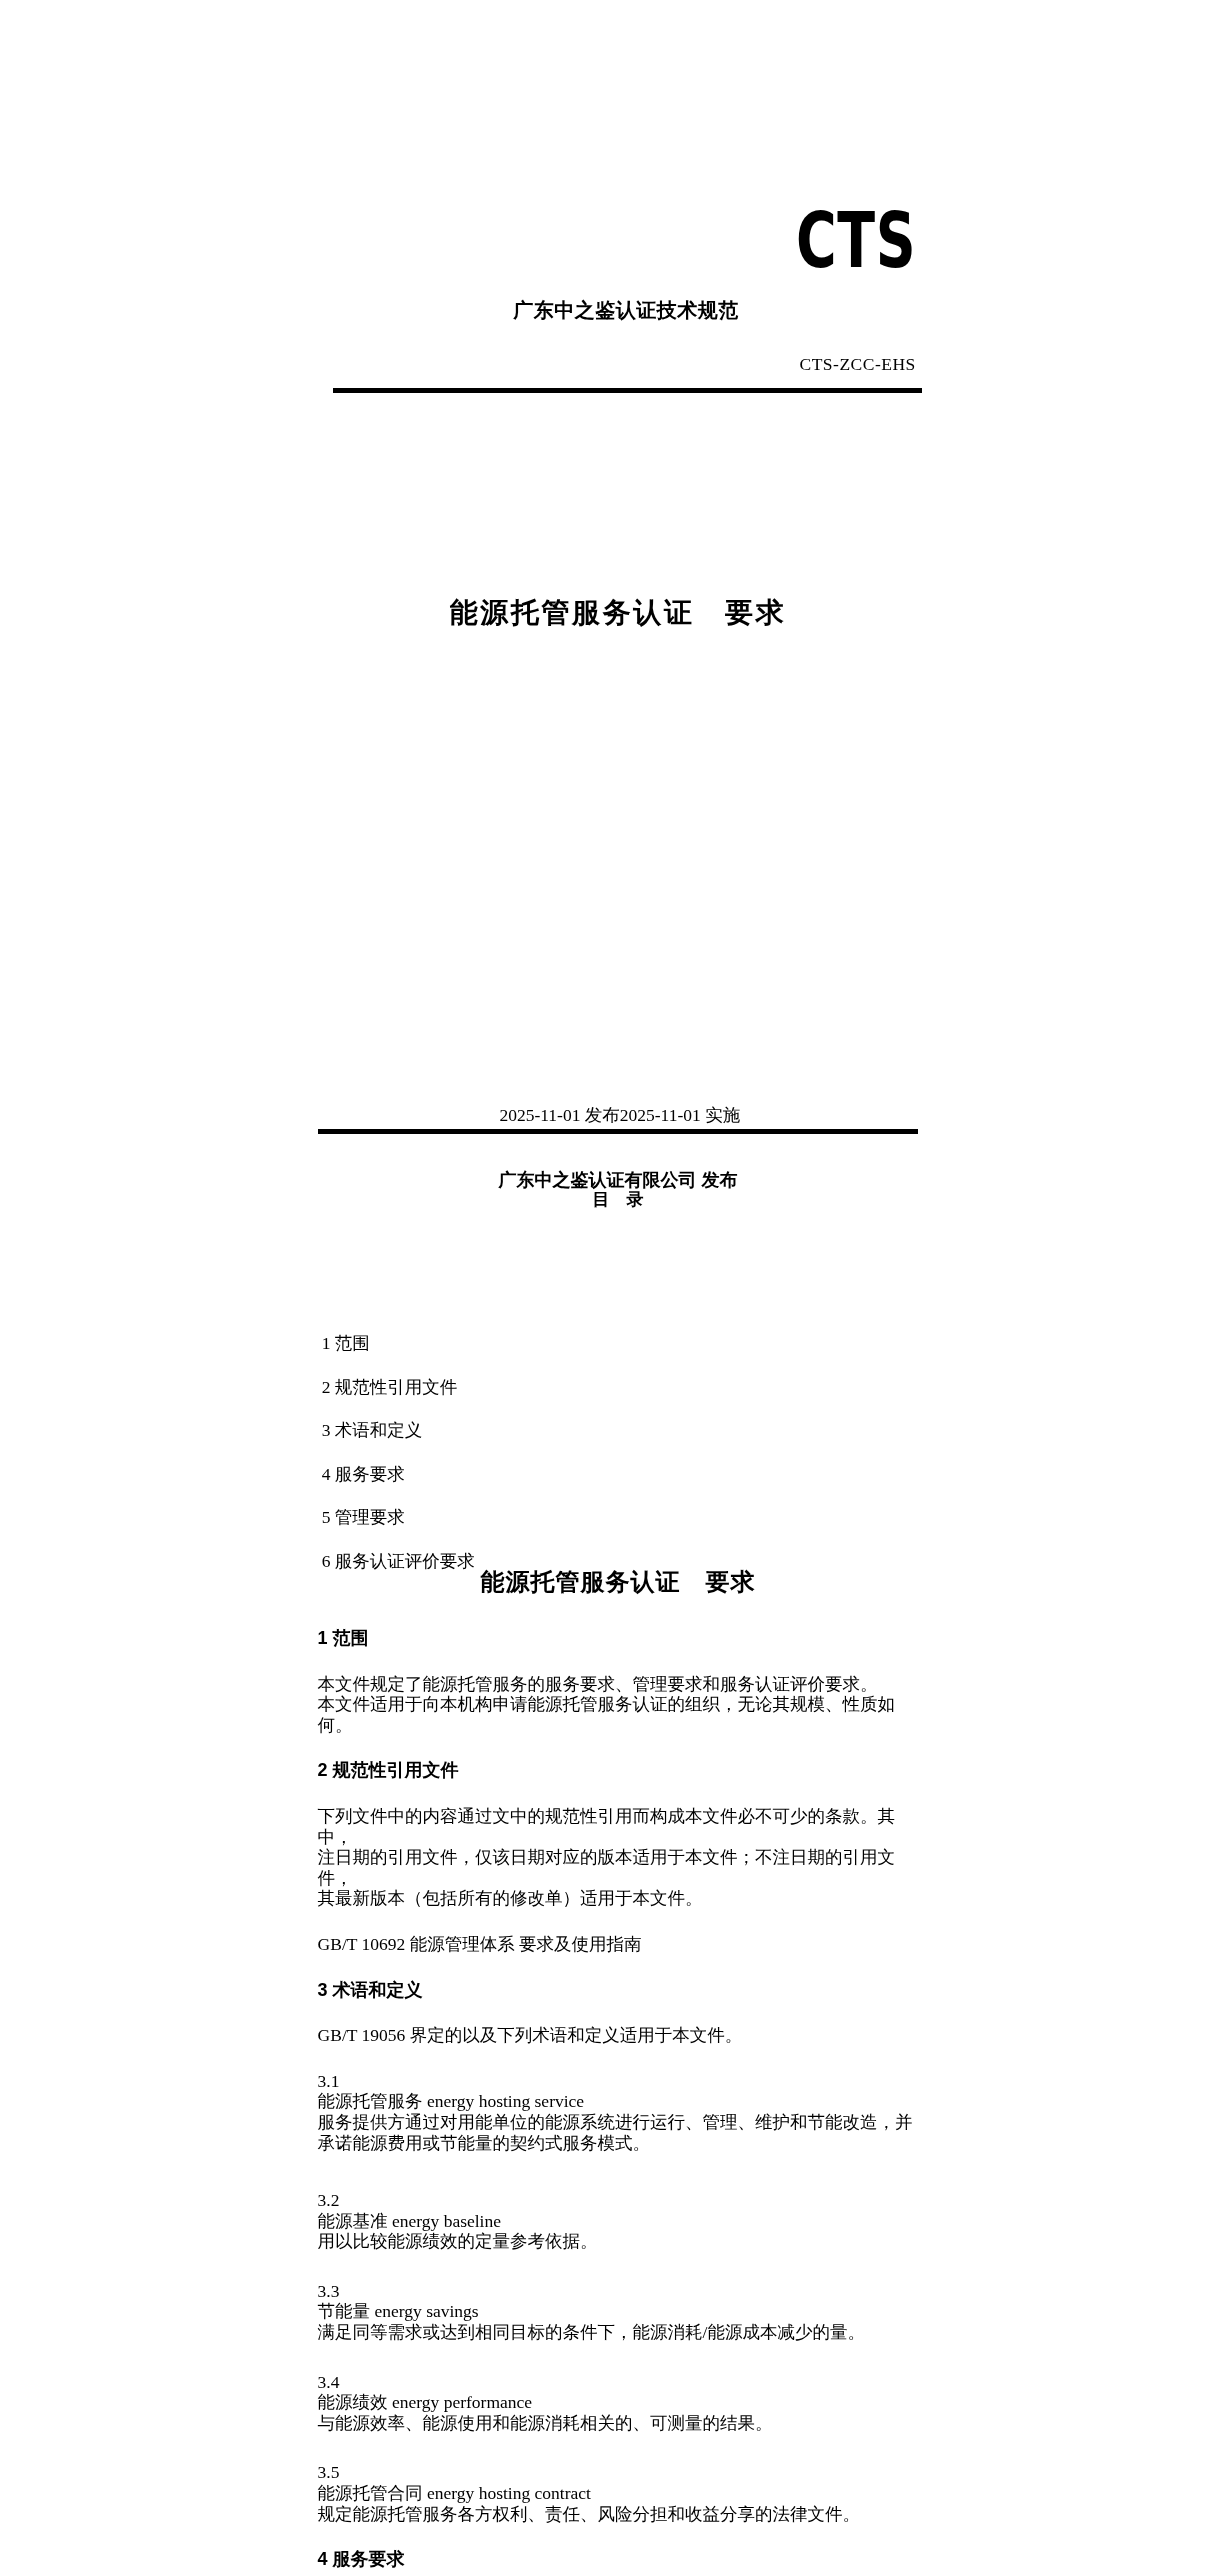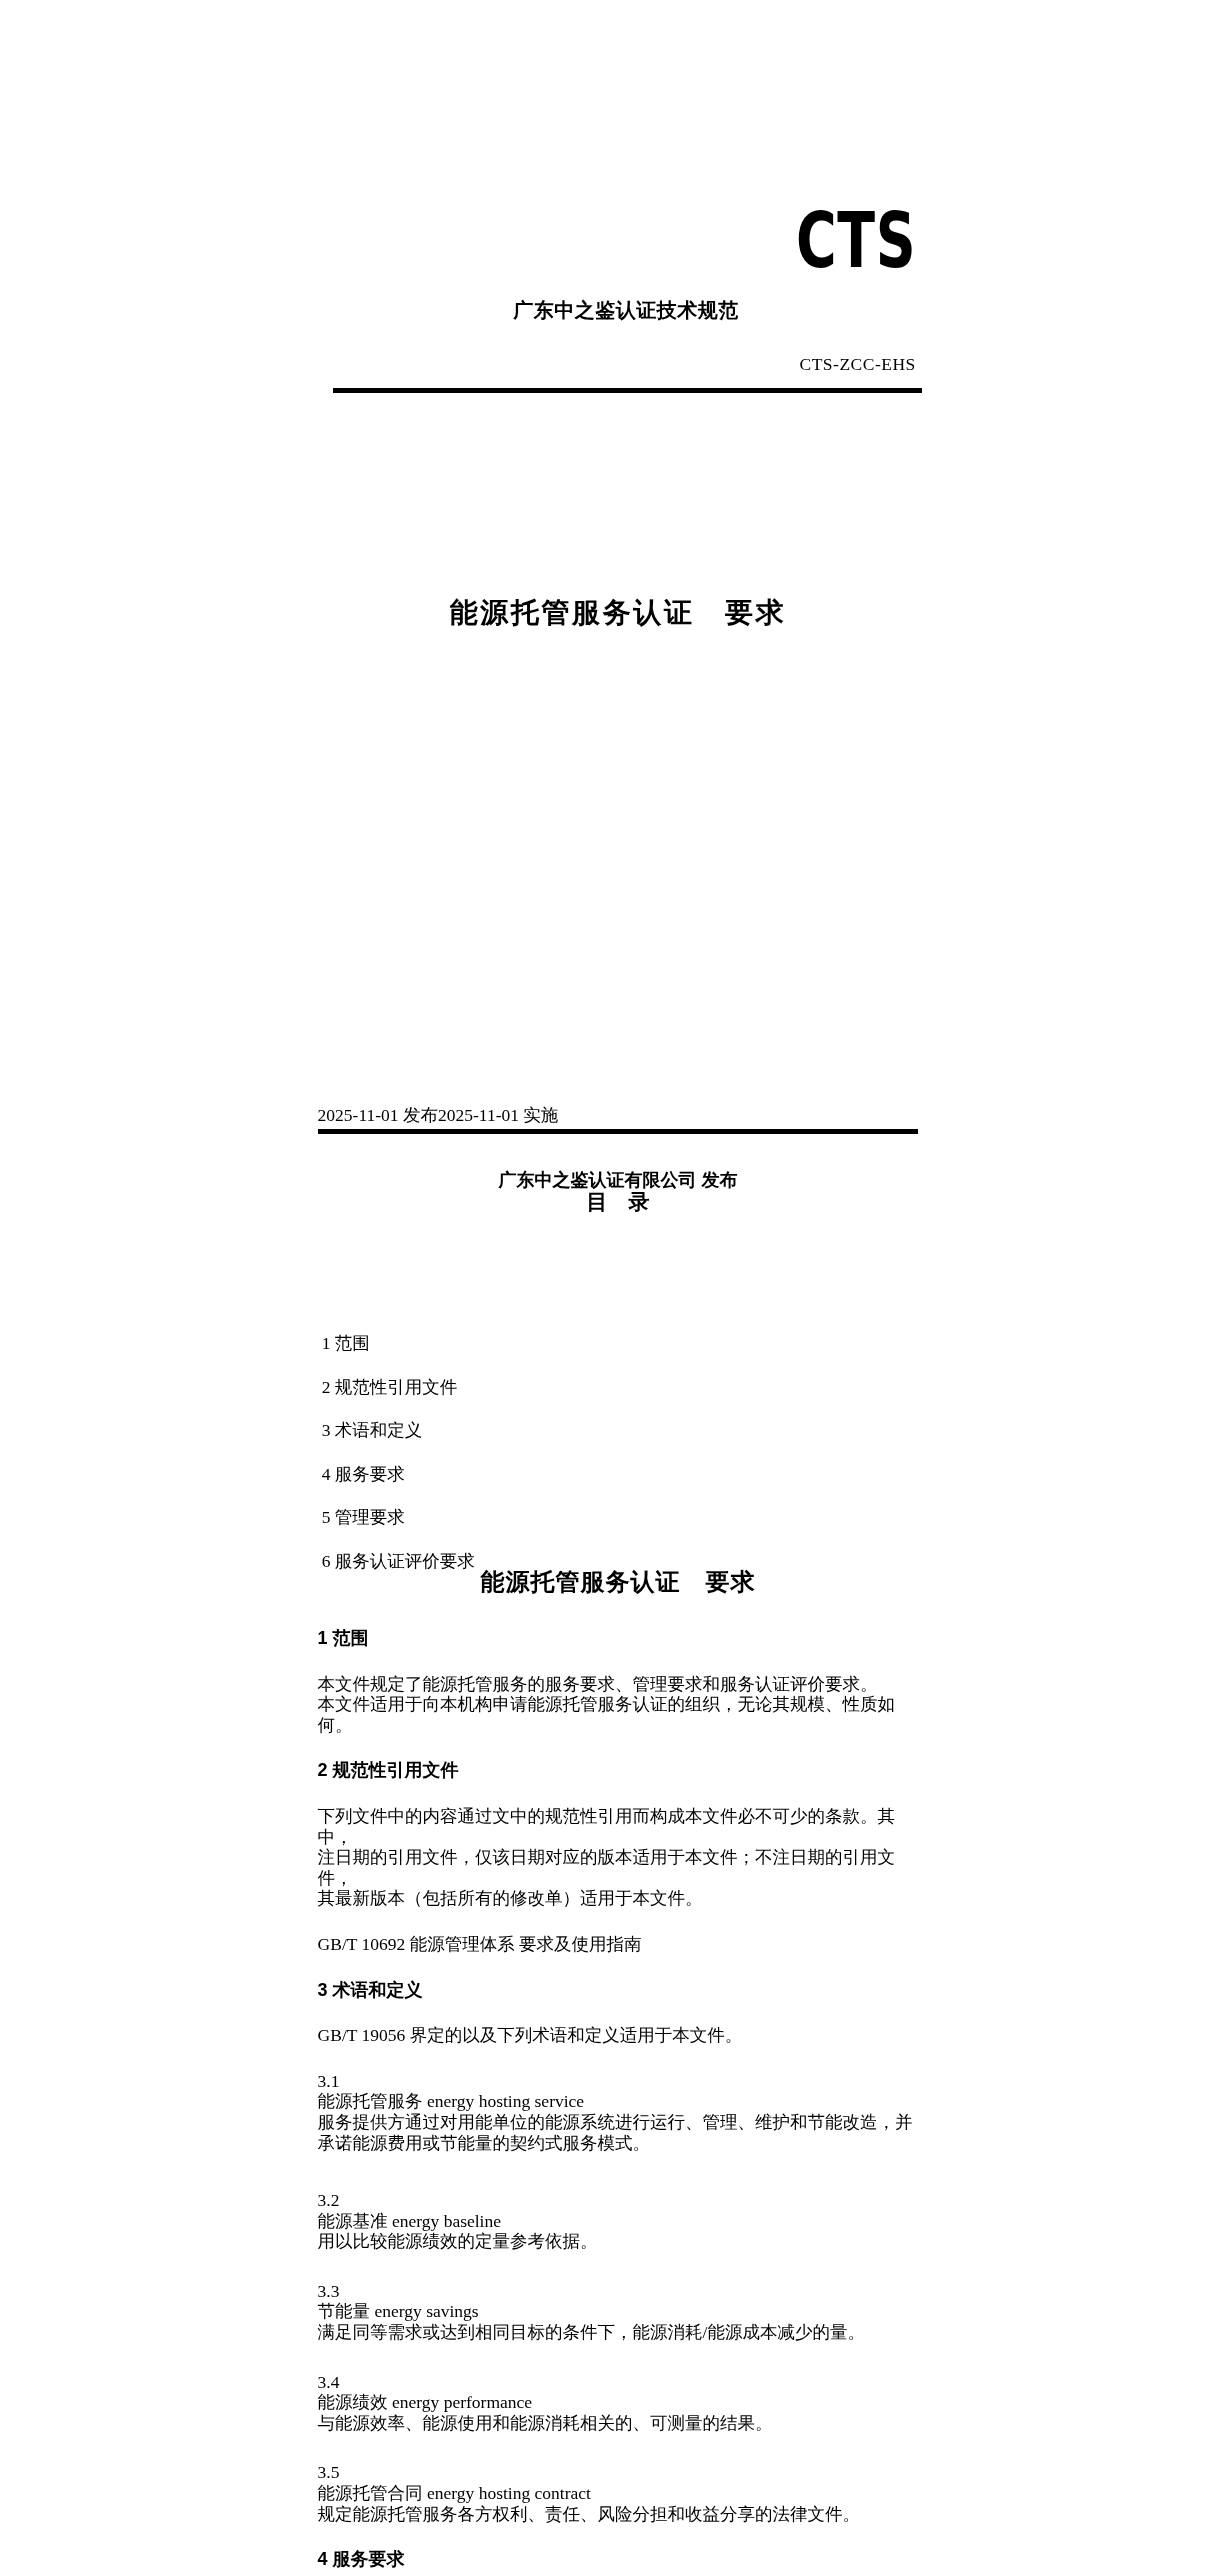--- a/index.html
+++ b/index.html
@@ -24,32 +24,32 @@
   .doc-code { position:absolute; top:356px; right:6.2px; font-size:17.5px; letter-spacing:0.5px; line-height:1; }
   .rule { background:#000; position:absolute; }
   .rule-1 { top:388px; left:18.5px; right:0; height:4.6px; }
   .cover-title {
     position:absolute; top:599px; left:0; width:100%; text-align:center;
     font-family:"Liberation Sans","DejaVu Sans",sans-serif;
     font-weight:bold; font-size:28px; letter-spacing:2.6px; line-height:1;
   }
   .date-row {
     position:absolute; top:1107px; left:3.6px; right:0;
-    display:flex; justify-content:flex-start; font-size:17.5px; line-height:1;
+    display:flex; justify-content:center; font-size:17.5px; line-height:1;
   }
   .rule-2 { top:1129px; left:4.1px; width:600px; height:4.6px; }
   .publisher {
     position:absolute; top:1171px; left:0; width:100%; text-align:center;
     font-family:Liberation Sans, sans-serif;
     font-weight:bold; font-size:18px; line-height:1;
   }
   .toc-heading {
     position:absolute; top:1191px; left:0; width:100%; text-align:center;
     font-family:"Liberation Sans","DejaVu Sans",sans-serif;
-    font-weight:bold; font-size:21px; line-height:1;
+    font-weight:bold; font-size:17px; line-height:1;
   }
   .toc-list { position:absolute; top:1333px; left:7.7px; }
   .toc-item { font-size:17.5px; line-height:20.6px; margin-bottom:23px; }
   .main-title {
     position:absolute; top:1570px; left:0; width:100%; text-align:center;
     font-family:"Liberation Sans","DejaVu Sans",sans-serif;
     font-weight:bold; font-size:24px; letter-spacing:1px; line-height:1;
   }
   .content { position:absolute; top:1628px; left:3.6px; width:604px; font-size:17.5px; line-height:20.6px; }
   .blk { margin-bottom:25px; }

